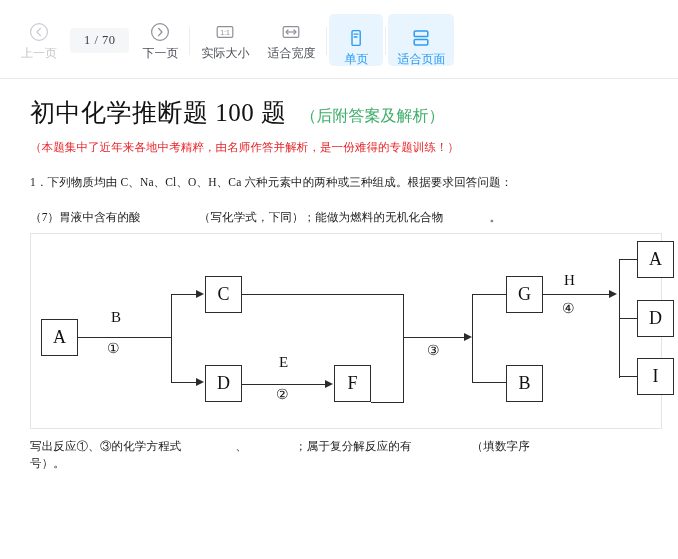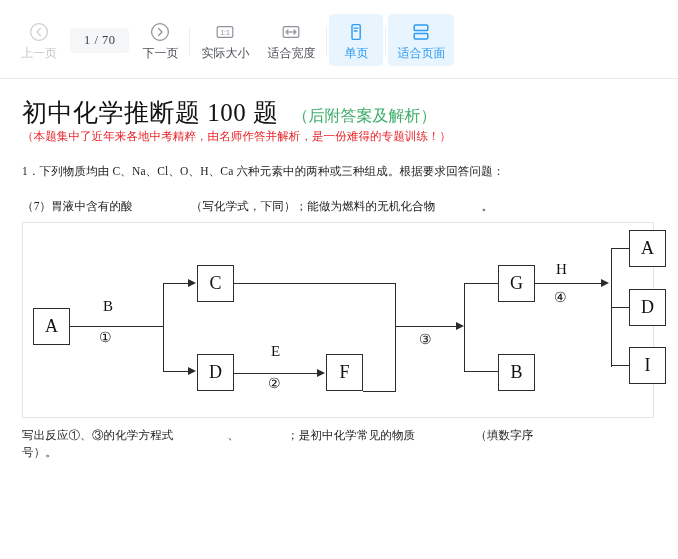--- a/index.html
+++ b/index.html
@@ -21,48 +21,48 @@
     font-family:"Liberation Sans","DejaVu Sans",sans-serif;
   }
   .tb-item {
     display:flex; flex-direction:column; align-items:center; justify-content:center;
     height:52px; min-width:54px; padding:0 9px; margin-top:2px;
     border-radius:5px; cursor:pointer; user-select:none;
   }
   .tb-item .tb-ico { height:24px; display:flex; align-items:center; justify-content:center; }
   .tb-item .tb-lbl { font-size:12px; color:#4b4f56; margin-top:3px; line-height:13px; white-space:nowrap;}
   .tb-item.disabled .tb-lbl { color:#c3c6cb; }
-  .tb-item.active { background:#e8f4fe; }
+  .tb-item.active { background:#e8f4fe;justify-content:flex-end; }
   .tb-item.active .tb-lbl { color:#2b9bf4; }
   .tb-sep { width:1px; height:28px; background:#ebedf0; margin:0 2px; align-self:center; margin-top:4px;}
   .pagebox {
     background:#f4f6f8; border-radius:4px;
     padding:5px 14px; font-size:12.5px; color:#3a3f45;
     font-family:"Liberation Serif","DejaVu Serif",serif;
     margin:0 4px; margin-top:2px; white-space:nowrap; letter-spacing:.5px;
     cursor:text;
   }
   .sp-l { width:12px; }
 
   svg.ic { display:block; }
 
   
   .page {
-    position:absolute; left:0; top:79px; width:610px; height:480px;
+    position:absolute; left:8px; top:79px; width:610px; height:480px;
     background:#ffffff; padding:0 22px;
   }
   .doc-title {
     margin-top:17px;
     font-size:25px; color:#121212; letter-spacing:.5px;
     font-family:"Liberation Serif","DejaVu Serif",serif;
     white-space:nowrap;
   }
   .doc-title .green { color:#3fae6b; font-size:16px; margin-left:14px; letter-spacing:0;}
   .doc-red {
-    margin-top:0; color:#e8252a; font-size:11.5px; letter-spacing:.1px;
+    margin-top:11px; color:#e8252a; font-size:11.5px; letter-spacing:.1px;
     white-space:nowrap;
   }
   .q-line { margin-top:20px; font-size:11.5px; color:#1b1b1b; letter-spacing:.15px; white-space:nowrap;}
   .q-line .gap { display:inline-block; width:58px; }
   .q-line .gap-m { display:inline-block; width:46px; }
 
   
   .figure {
     position:relative; margin-top:8px;
     width:632px; height:196px;
@@ -246,16 +246,16 @@
     <div class="enum" style="left:76px;  top:106px;">①</div>
     <div class="elbl" style="left:248px; top:120px;">E</div>
     <div class="enum" style="left:245px; top:152px;">②</div>
     <div class="enum" style="left:396px; top:108px;">③</div>
     <div class="elbl" style="left:533px; top:38px;">H</div>
     <div class="enum" style="left:531px; top:66px;">④</div>
 
   </div>
 
   <div class="foot">
-    <span>写出反应①、③的化学方程式</span><span class="gap"></span><span>、</span><span class="gap2"></span><span>；是初中化学常见的物质</span><span class="gap3"></span><span>（填数字序</span><br><span>号）。</span>
+    <span>写出反应①、③的化学方程式</span><span class="gap"></span><span>、</span><span class="gap2"></span><span>；属于复分解反应的有</span><span class="gap3"></span><span>（填数字序</span><br><span>号）。</span>
   </div>
 
 </div>
 
 </body></html>

